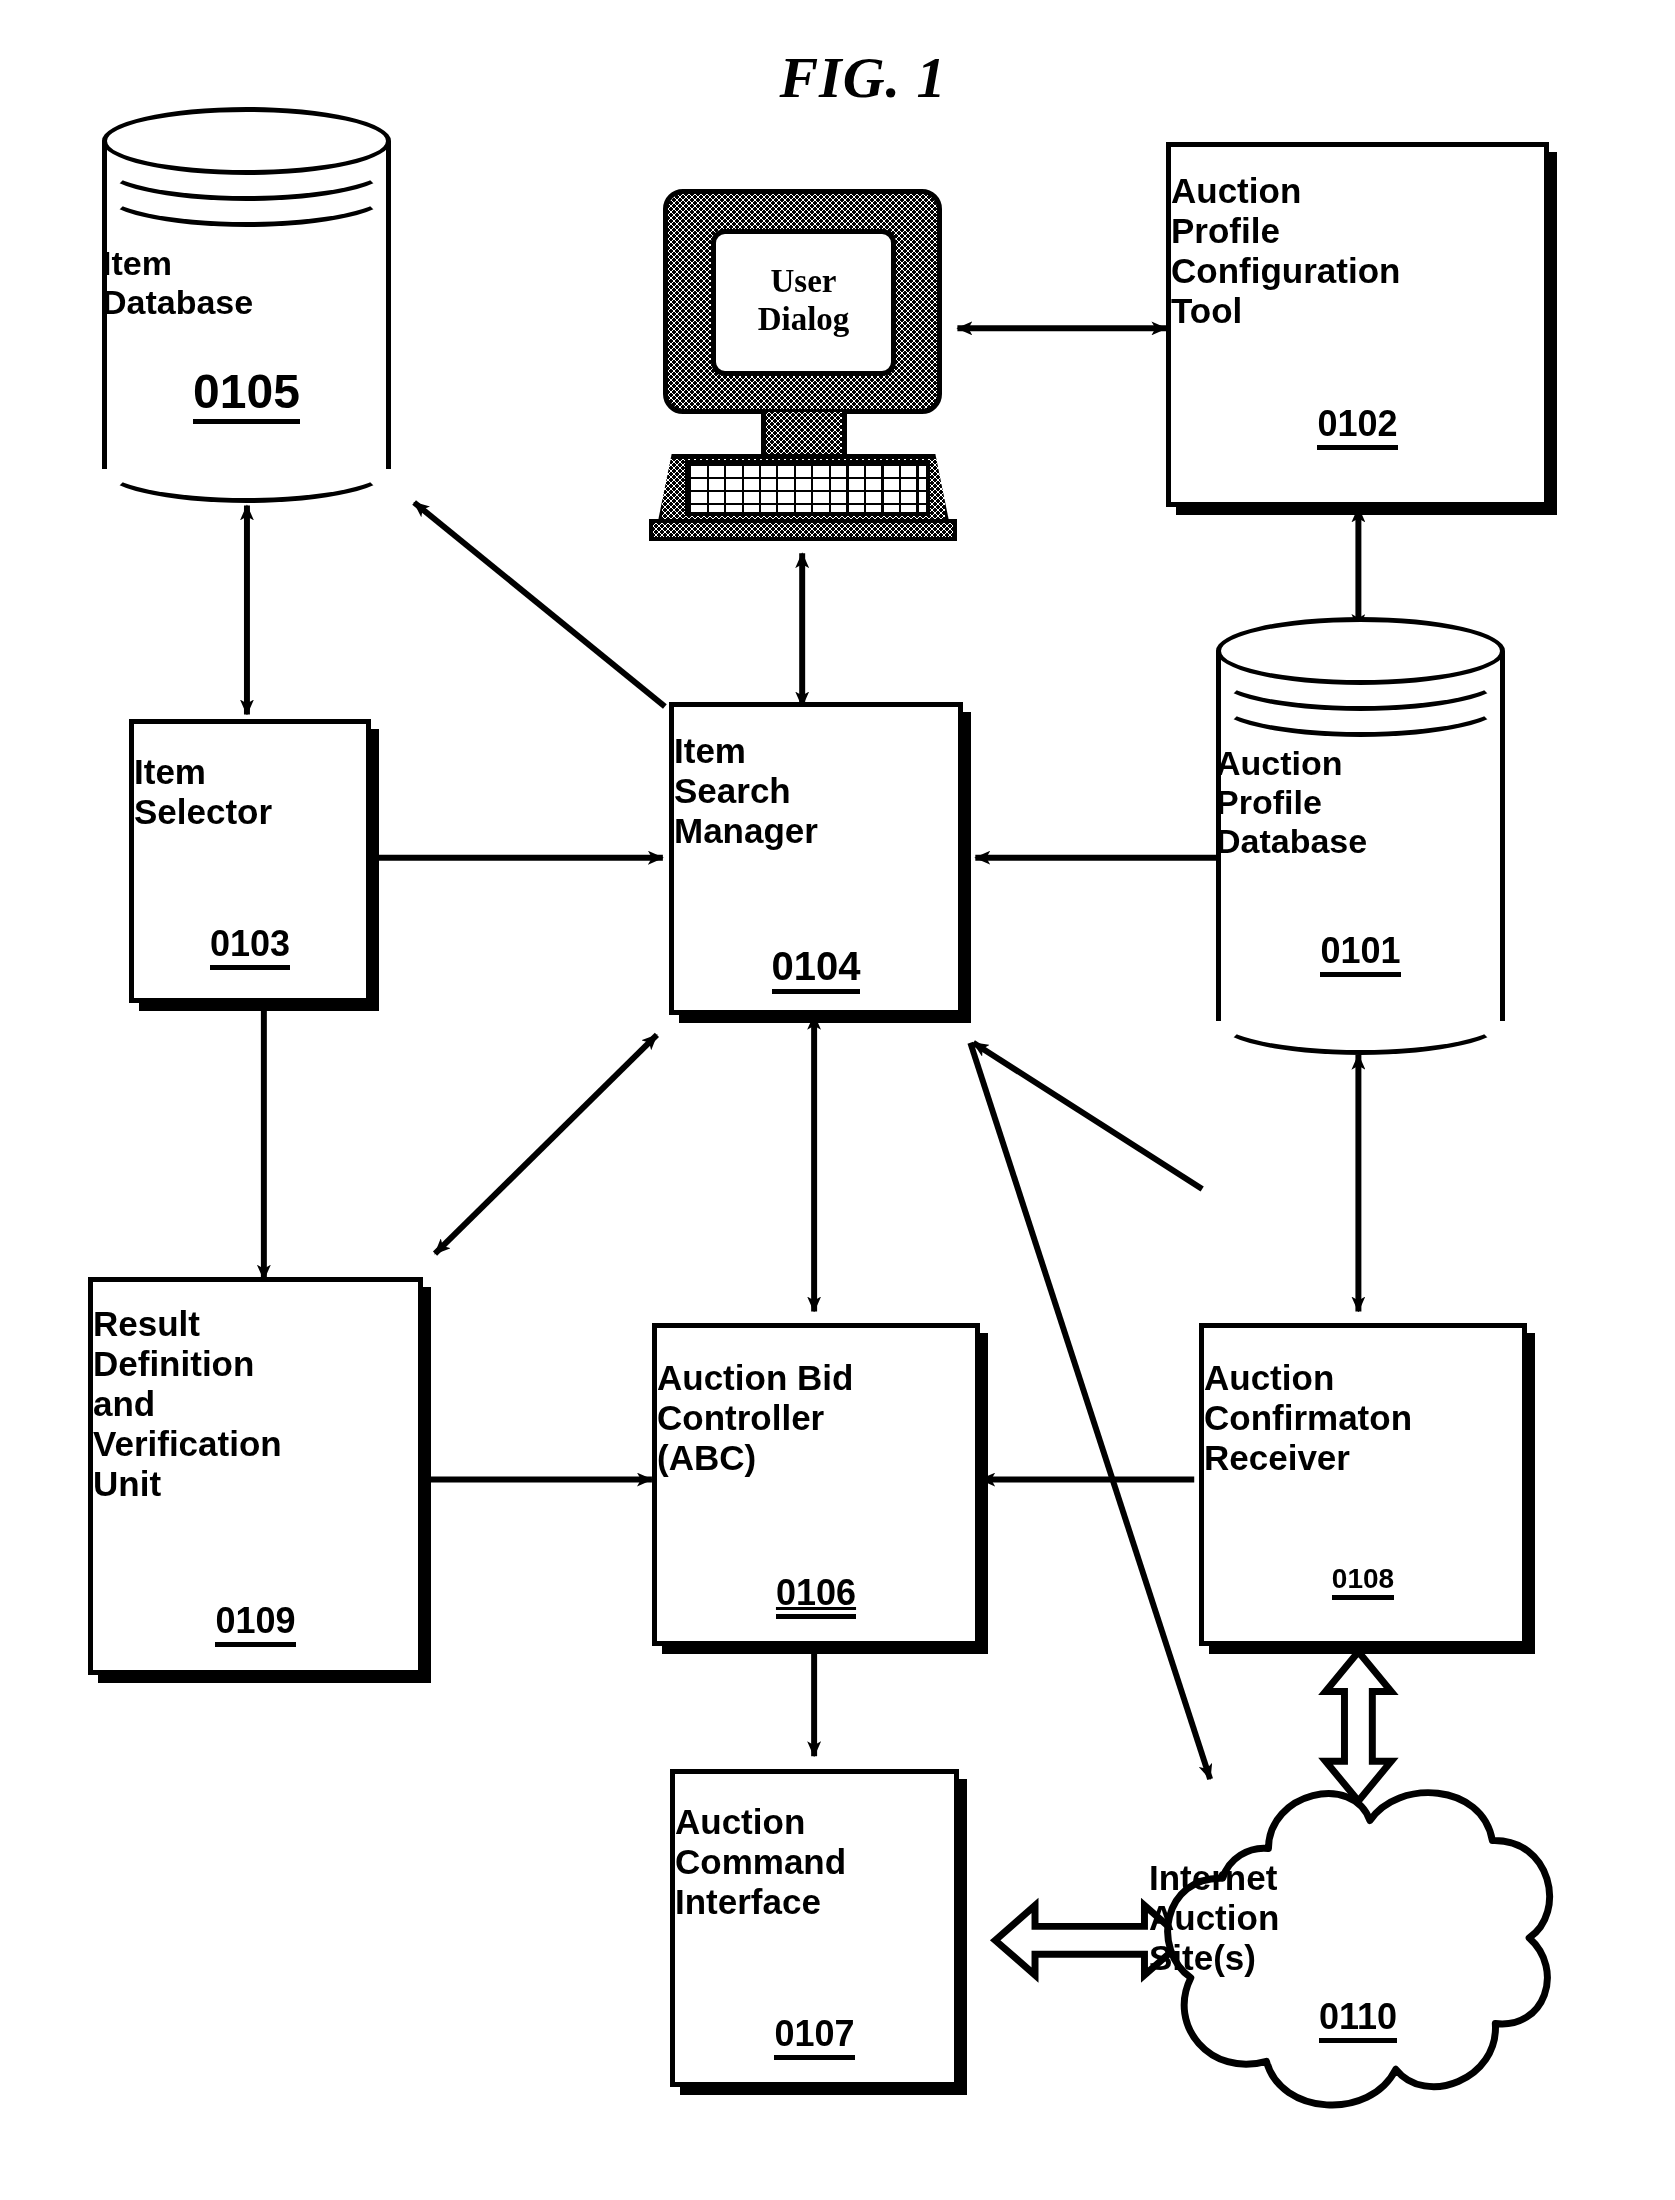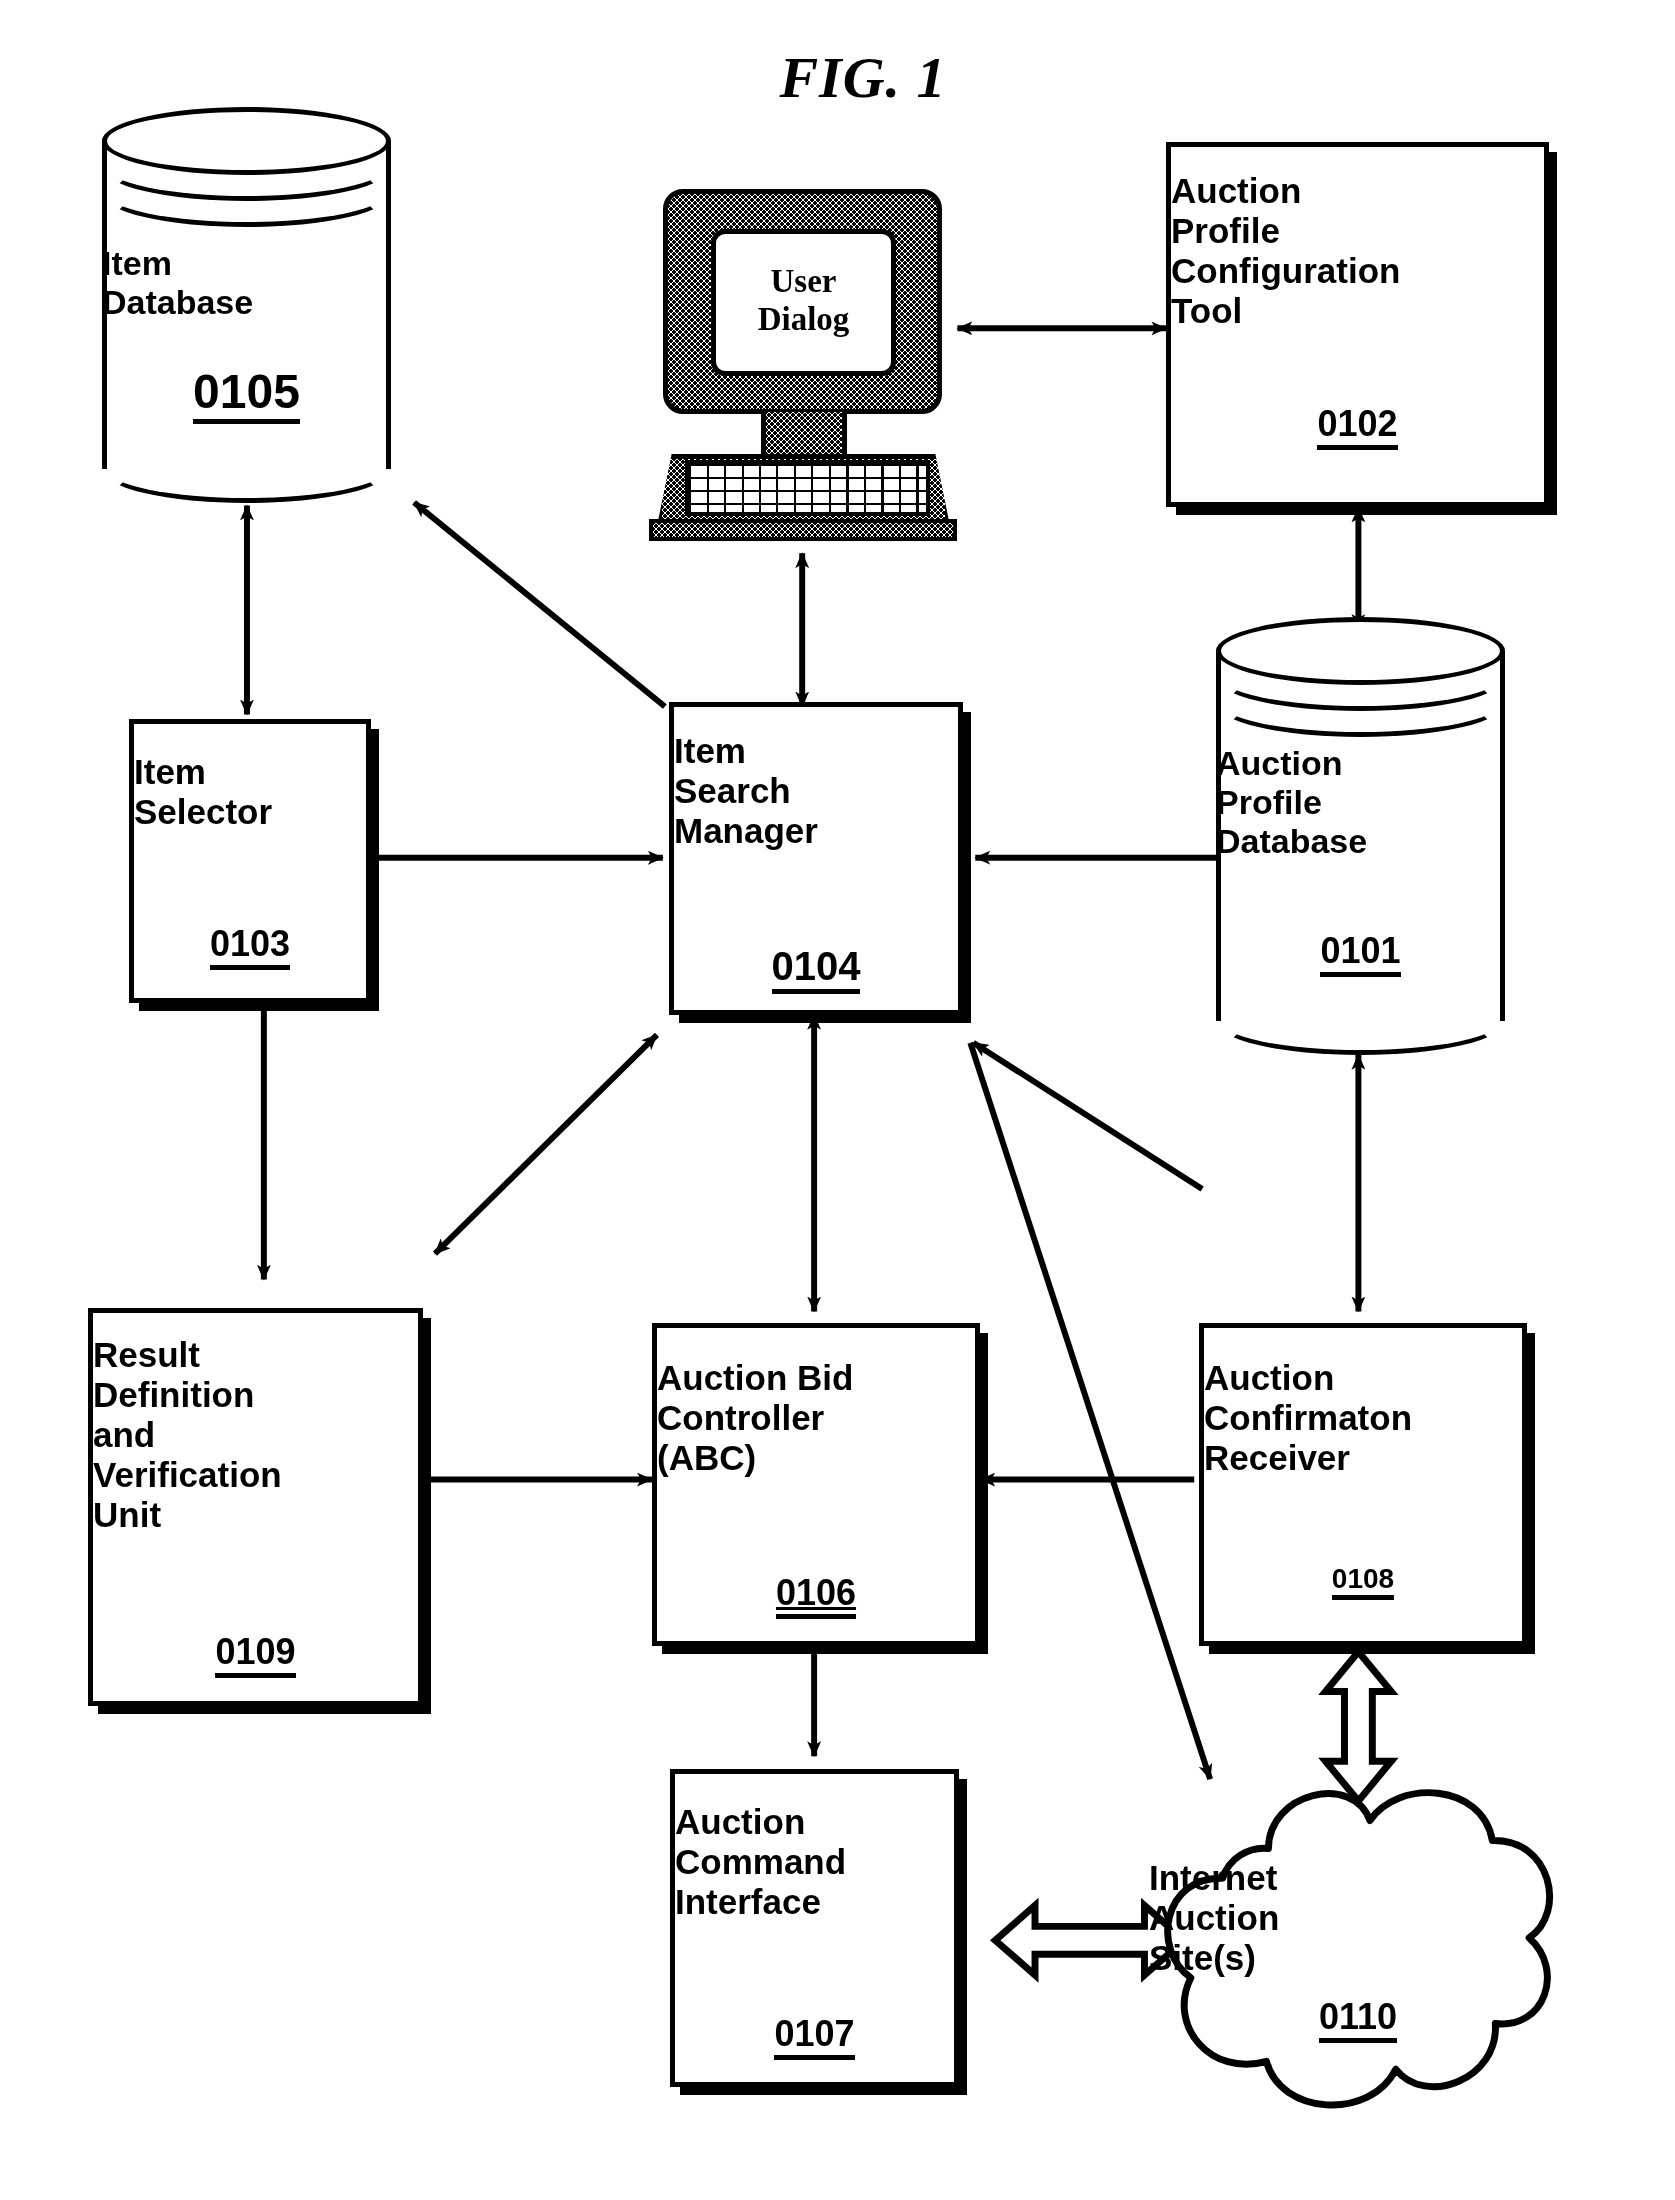--- a/index.html
+++ b/index.html
@@ -291,21 +291,21 @@
     <div class="ell open" style="top:52px; height:68px;"></div>
     <div class="ell open" style="top:370px; height:68px;"></div>
     <div class="node-text" style="top:127px; font-size:34px;">Auction
 Profile
 Database</div>
     <div class="ref" style="top:289px; font-size:36px;margin-top:24px;">
       <span>0101</span>
     </div>
   </div>
 
-  <div class="box" style="left:88px; top:1308px; width:335px; height:398px;">
+  <div class="box" style="left:88px; top:1277px; width:335px; height:398px;">
     <div class="node-text" style="top:22px; font-size:35px;">Result
 Definition
 and
 Verification
 Unit</div>
     <div class="ref" style="top:318px; font-size:36px;">
       <span>0109</span>
     </div>
   </div>
 

